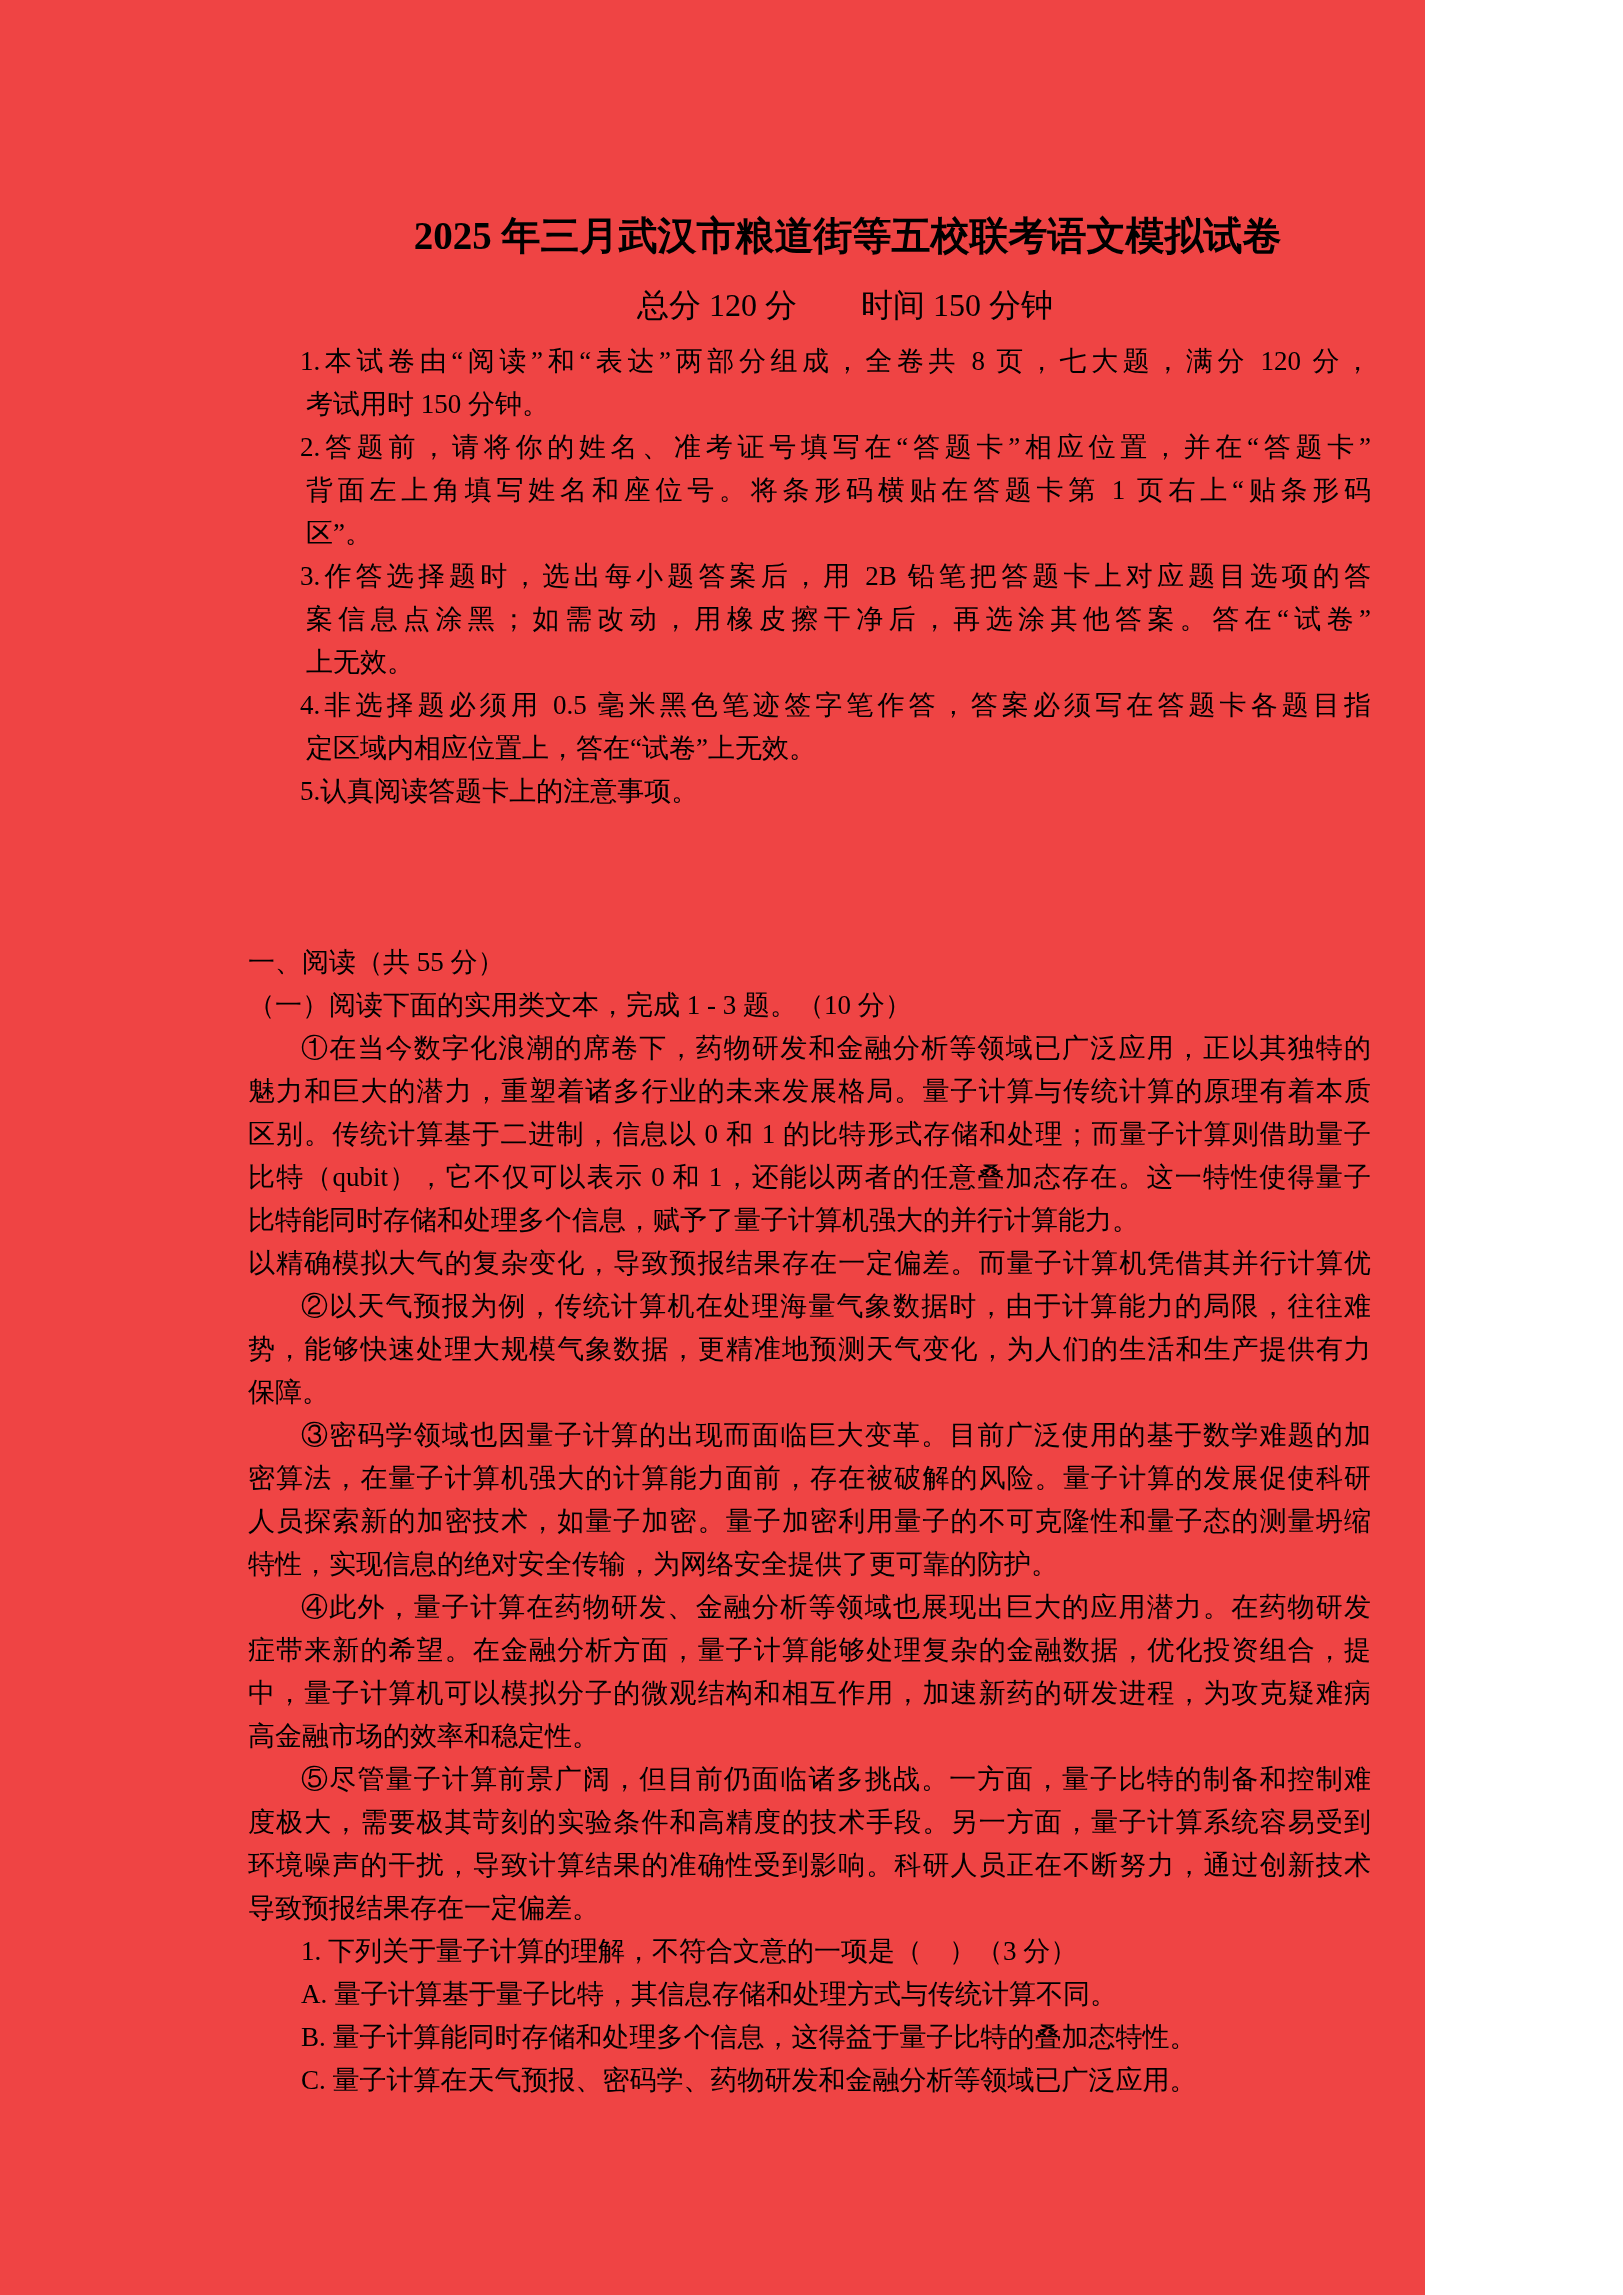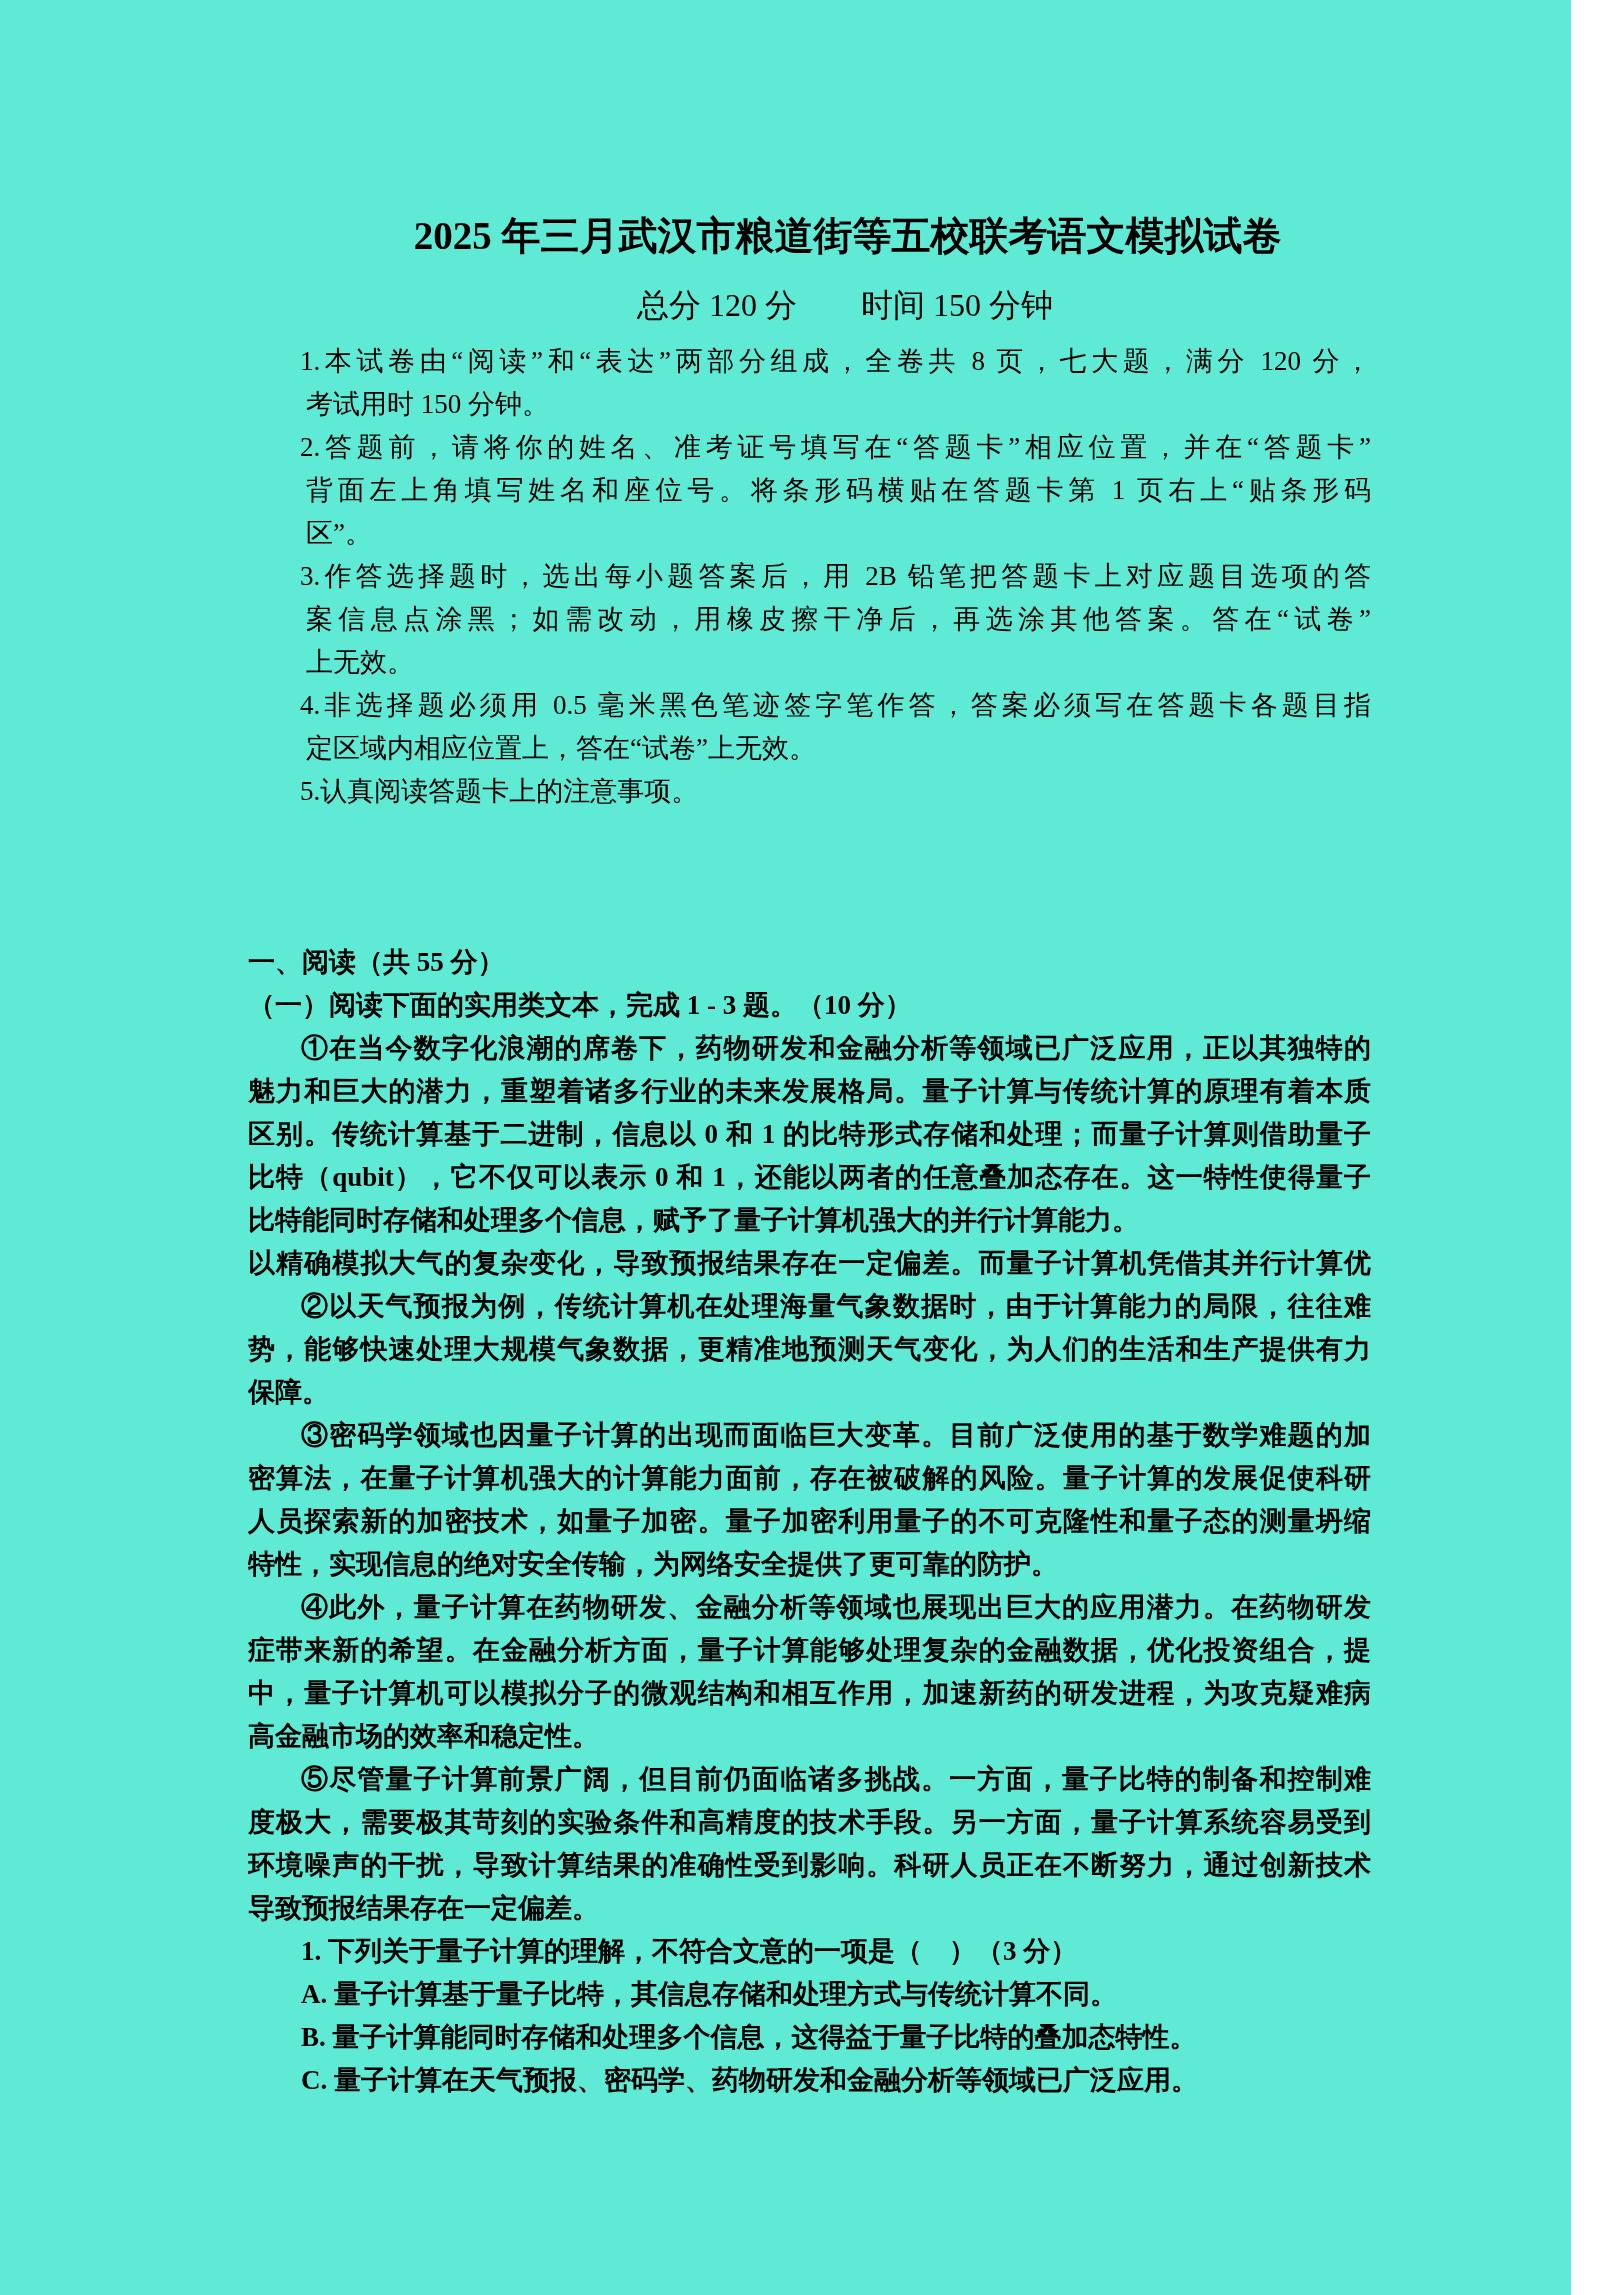--- a/index.html
+++ b/index.html
@@ -1,21 +1,21 @@
 <!DOCTYPE html>
 <html style="font-size:8.7px"><head>
 <meta charset="utf-8">
 <title>2025 年三月武汉市粮道街等五校联考语文模拟试卷</title>
 <style>
   html, body { margin: 0; padding: 0; background: #ffffff; }
   .page {
     position: relative;
-    width: 1571px;
+    width: 1425px;
     height: 2295px;
-    background: #5eead4;
+    background: #ef4444;
     color: #000000;
     font-family: "Liberation Serif", "DejaVu Serif", serif;
     overflow: hidden;
   }
   .content {
     position: absolute;
     left: 248px;
     top: 0;
     width: 1123px;
   }
@@ -36,21 +36,20 @@
     text-align: center;
     white-space: nowrap;
   }
   .notes {
     margin-top: 21px;
     font-size: 27px;
   }
   .reading {
     margin-top: 128px;
     font-size: 27px;
-    font-weight: bold;
   }
   .ln {
     line-height: 43px;
     height: 43px;
     overflow: hidden;
     text-align: justify;
   }
   
   .fj { text-align-last: justify; }
   

